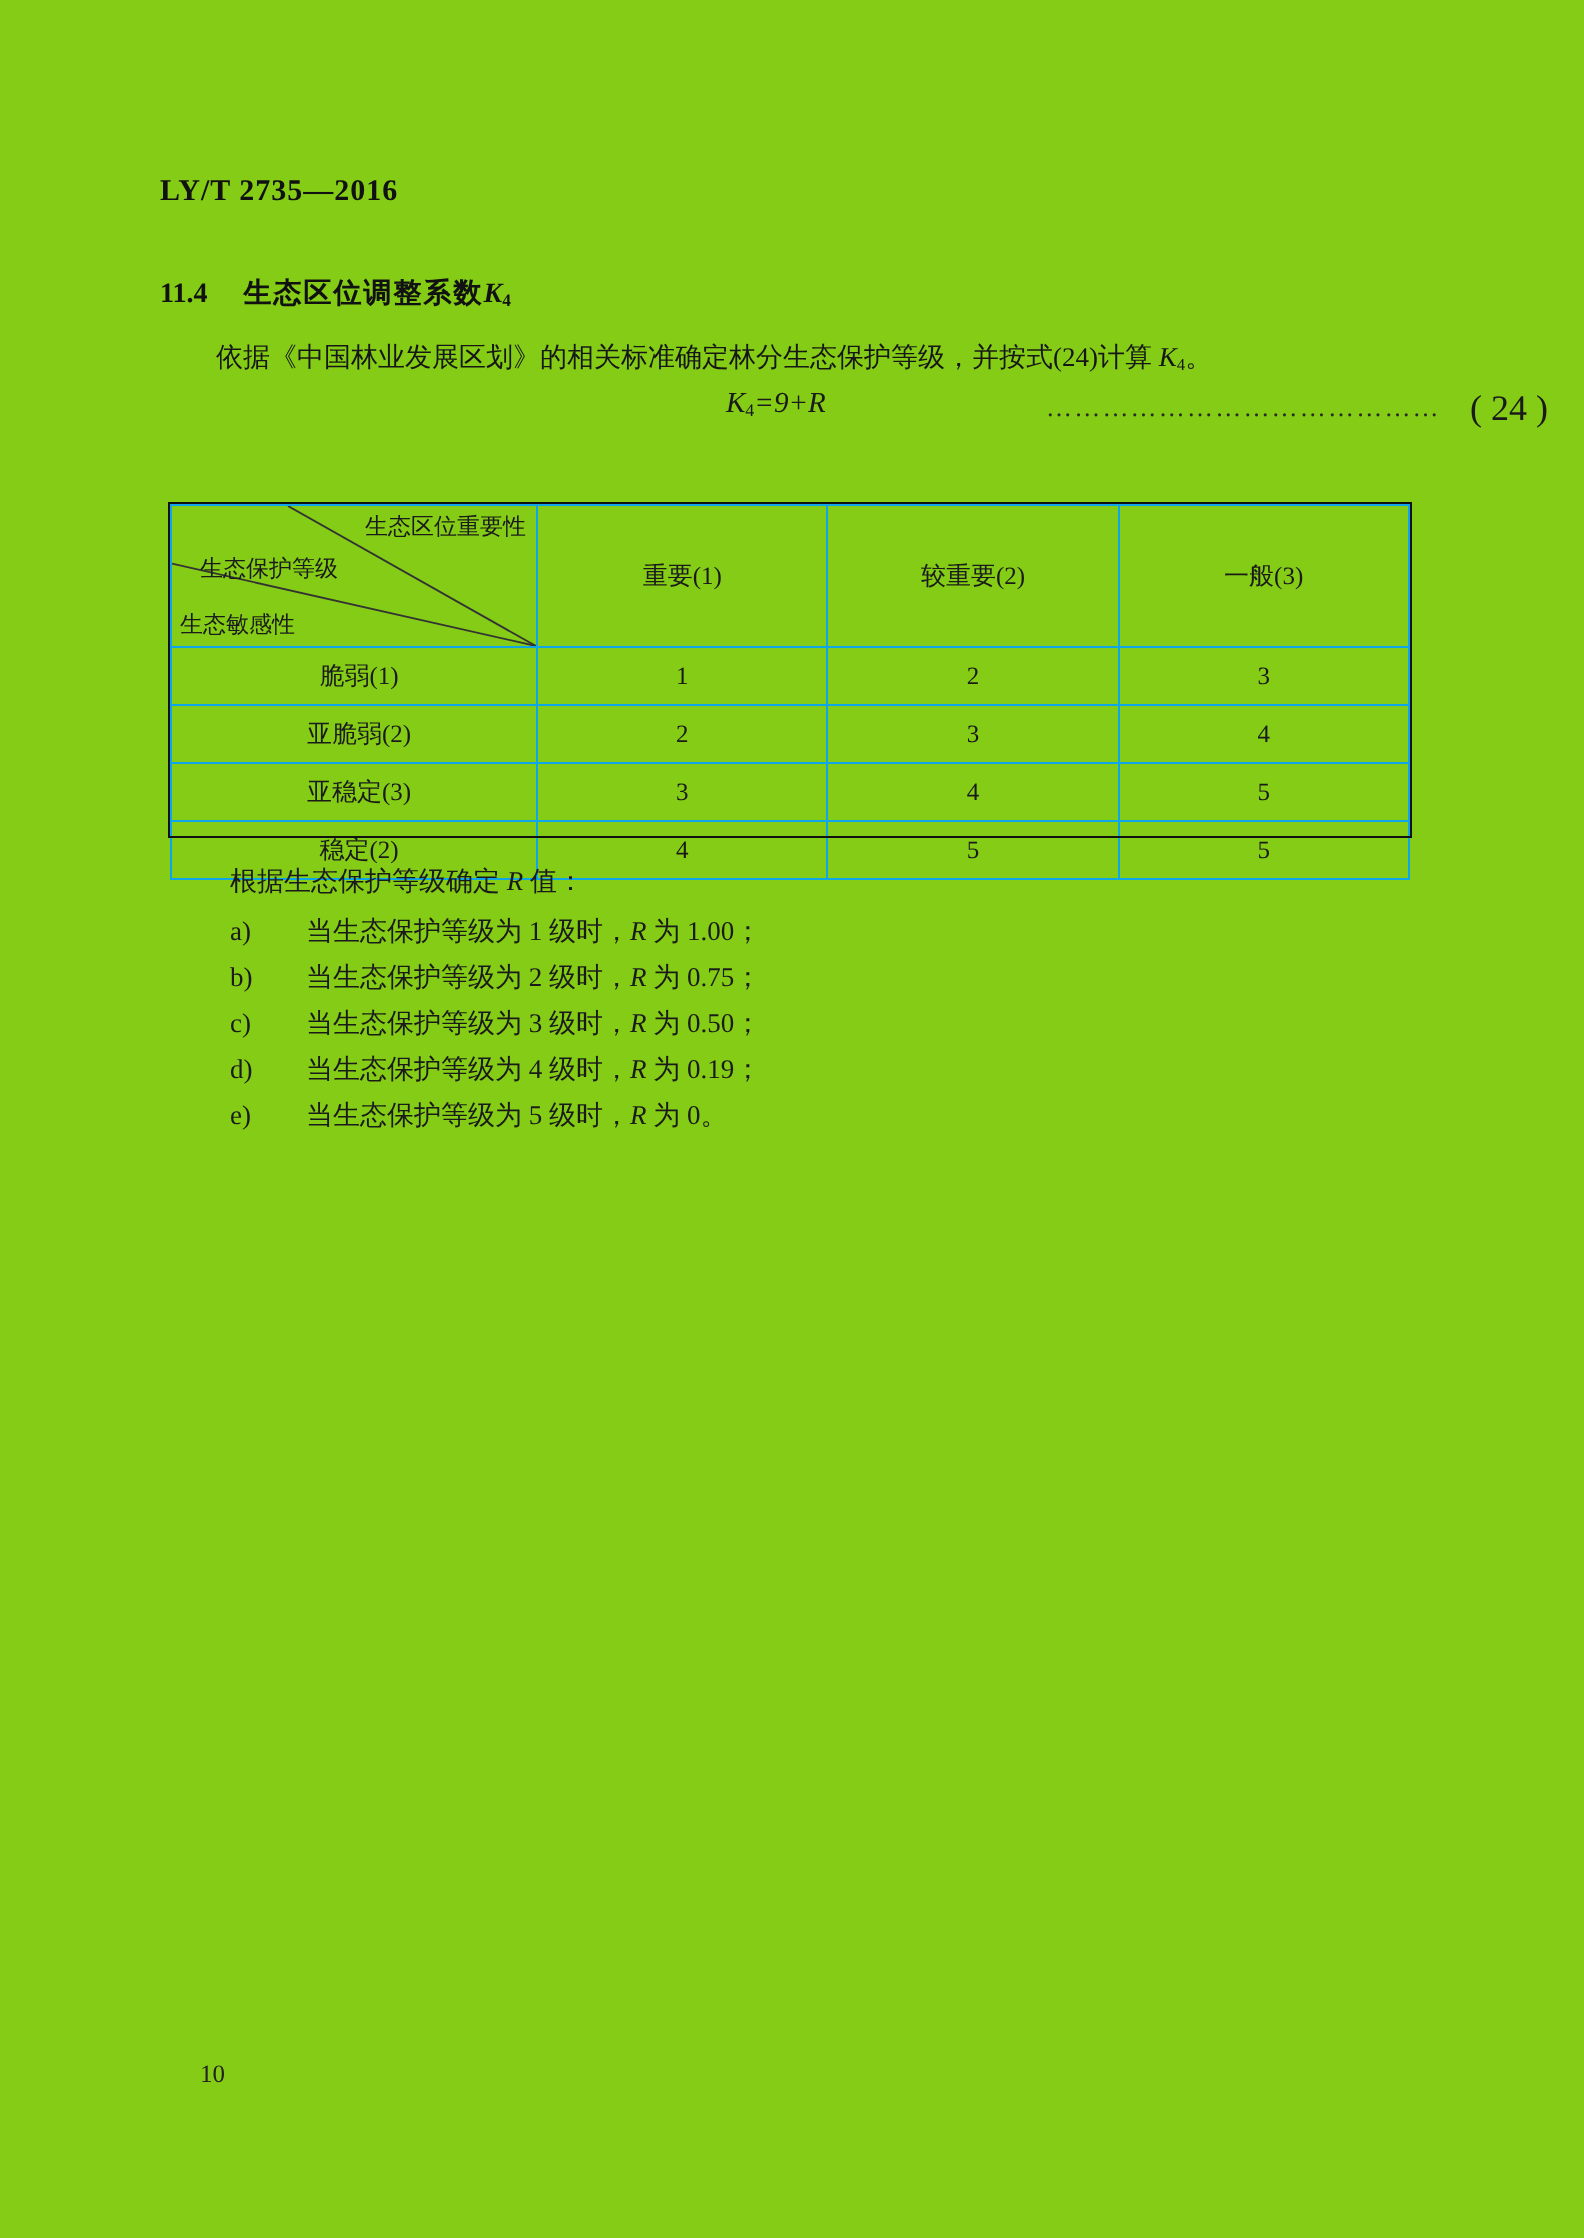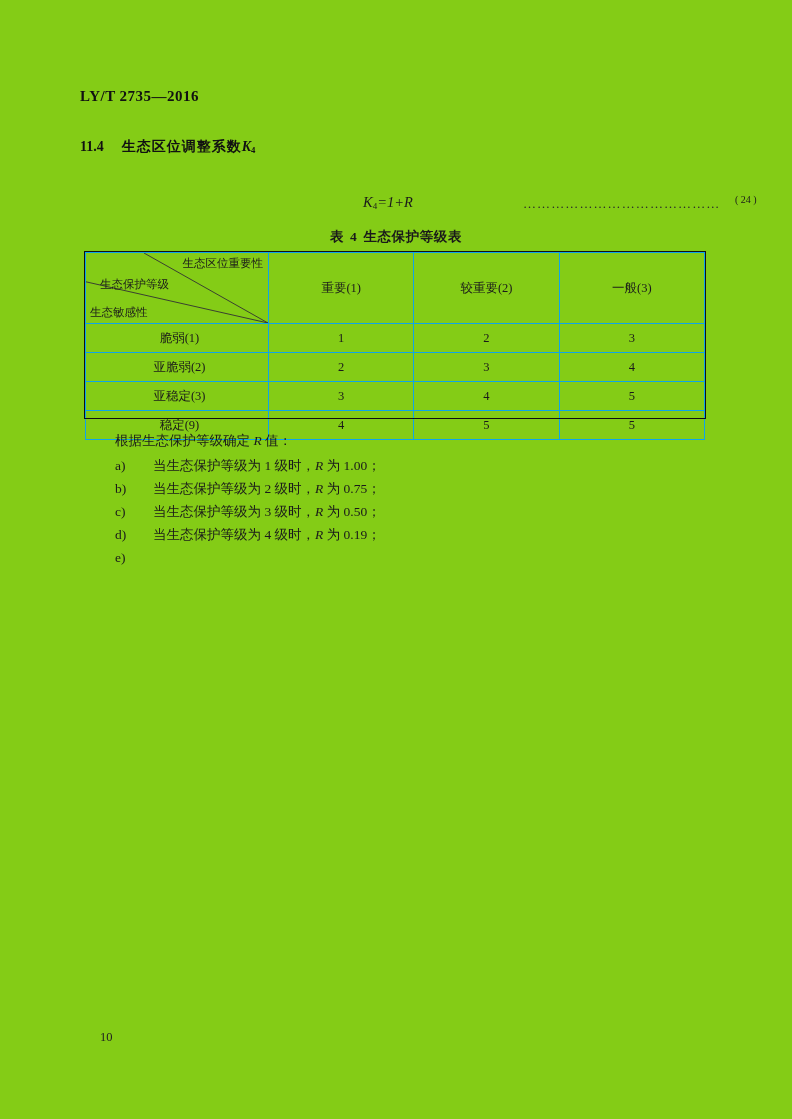--- a/index.html
+++ b/index.html
@@ -79,21 +79,21 @@
     top: 2px;
     font-size: 13px;
     letter-spacing: 1.1px;
     color: #2a2a2a;
     white-space: nowrap;
   }
   .eqnum {
     position: absolute;
     left: 655px;
     top: 0px;
-    font-size: 10px;
+    font-size: 18px;
     white-space: nowrap;
   }
 
   
   .tbl-caption {
     position: absolute;
     left: 0;
     top: 228px;
     width: 792px;
     text-align: center;
@@ -200,28 +200,28 @@
 <body>
 
 <div class="page">
 
   <div class="doc-header">LY/T 2735—2016</div>
 
   <div class="clause">
     <span class="num">11.4</span><span class="title">生态区位调整系数</span><span class="sym">K</span><sub>4</sub>
   </div>
 
+  <div class="para"><span>依据《中国林业发展区划》的相关标准确定林分生态保护等级，并按式(24)计算 </span><span class="ital">K</span><sub>4</sub><span>。</span></div>
 
   <div class="formula-row">
-    <div class="formula"><span class="eq">K</span><sub>4</sub><span class="eq">=1+R</span></div>
+    <div class="formula"><span class="eq">K</span><sub>4</sub><span class="eq">=9+R</span></div>
     <div class="leaders">……………………………………</div>
     <div class="eqnum">( 24 )</div>
   </div>
 
-  <div class="tbl-caption"><span>表</span><span class="cap-num">4</span><span>生态保护等级表</span></div>
 
   <div class="tbl-wrap">
     <table class="grade">
       <tbody>
         <tr class="hdr">
           <td class="corner">
             <div class="corner-inner">
               <svg viewBox="0 0 182 68" preserveAspectRatio="none">
                 <line x1="58" y1="0" x2="182" y2="68" stroke="#333" stroke-width="0.9"></line>
                 <line x1="0" y1="28" x2="182" y2="68" stroke="#333" stroke-width="0.9"></line>
@@ -248,21 +248,21 @@
           <td>3</td>
           <td>4</td>
         </tr>
         <tr>
           <td class="rowhead">亚稳定(3)</td>
           <td>3</td>
           <td>4</td>
           <td>5</td>
         </tr>
         <tr>
-          <td class="rowhead">稳定(9)</td>
+          <td class="rowhead">稳定(2)</td>
           <td>4</td>
           <td>5</td>
           <td>5</td>
         </tr>
       </tbody>
     </table>
   </div>
 
   <div class="list-intro"><span>根据生态保护等级确定 </span><span class="ital">R</span><span> 值：</span></div>
 
@@ -278,18 +278,19 @@
     <div class="list-item">
       <span class="list-marker">c)</span>
       <span><span>当生态保护等级为 3 级时，</span><span class="ital">R</span><span> 为 0.50；</span></span>
     </div>
     <div class="list-item">
       <span class="list-marker">d)</span>
       <span><span>当生态保护等级为 4 级时，</span><span class="ital">R</span><span> 为 0.19；</span></span>
     </div>
     <div class="list-item">
       <span class="list-marker">e)</span>
+      <span><span>当生态保护等级为 5 级时，</span><span class="ital">R</span><span> 为 0。</span></span>
     </div>
   </div>
 
   <div class="folio">10</div>
 
 </div>
 
 </body></html>

